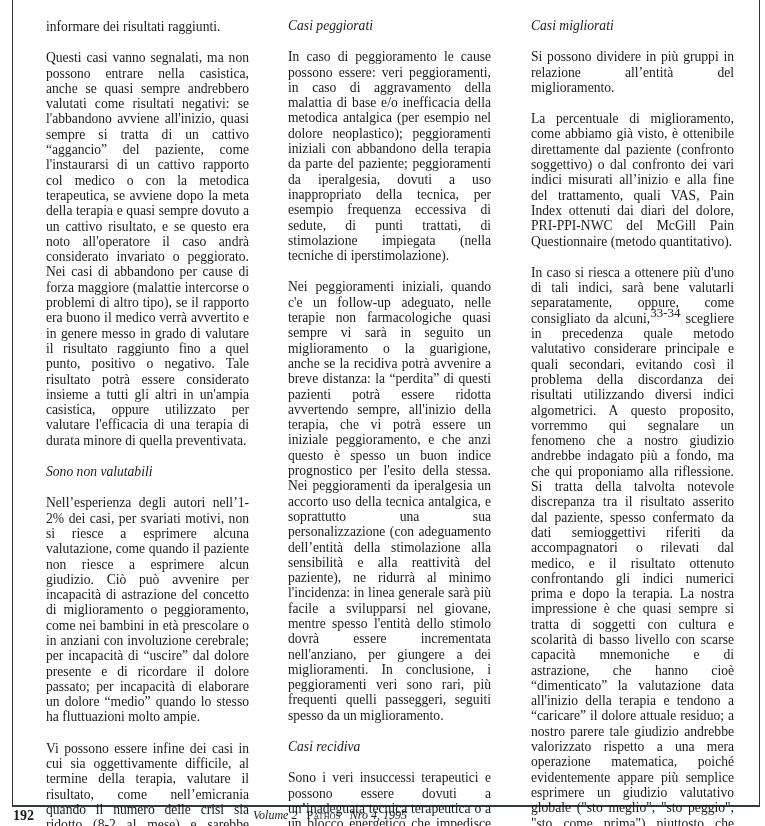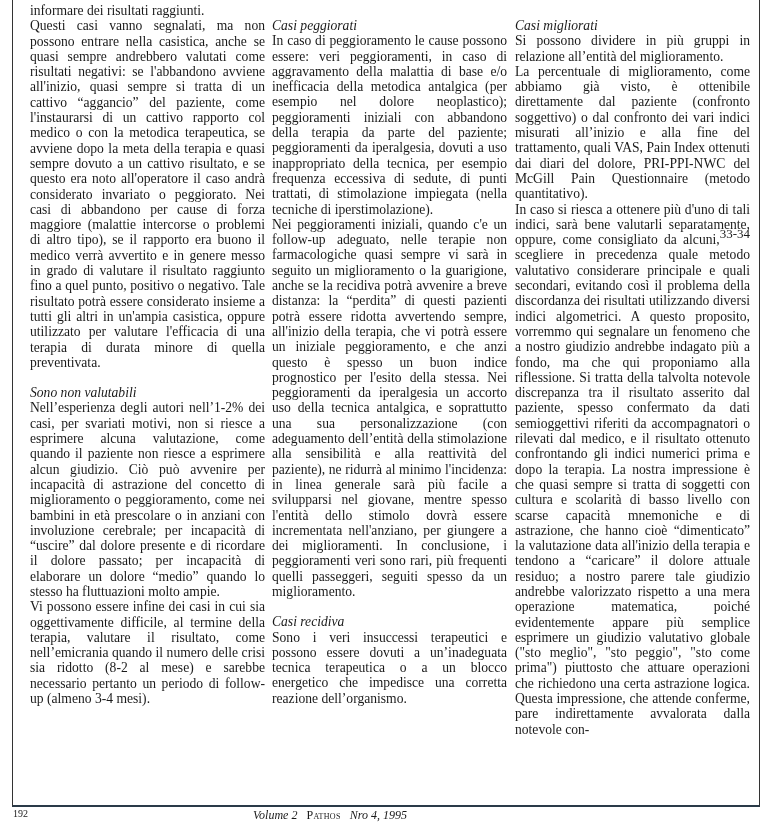--- a/index.html
+++ b/index.html
@@ -5,26 +5,26 @@
   html, body { margin: 0; padding: 0; background: #ffffff; }
   body { width: 765px; height: 826px; position: relative; overflow: hidden;
          font-family: "Liberation Serif", "DejaVu Serif", serif; color: #1a1a1a; }
   .frame { position: absolute; left: 12px; top: 0; width: 746px; height: 805px;
            border-left: 1px solid #333; border-right: 1px solid #333; border-bottom: 2px solid #2a3a48; }
   .col { position: absolute; top: 3px; width: 235px; font-size: 13.6px; line-height: 15.3px;
          text-align: justify; }
   .col1 { left: 30px; }
   .col2 { left: 272px; }
   .col3 { left: 515px; }
-  .col p { margin: 0; text-indent: 0; }
+  .col p { margin: 16px; text-indent: 0; }
   .col .heading { font-style: italic; margin-top: 15px; }
   .col .heading.first { margin-top: 15px; }
   sup { font-size: 13px; line-height: 0; }
   .footer { position: absolute; top: 808px; left: 0; width: 765px; height: 18px; }
-  .page-number { position: absolute; left: 13px; top: 0; font-weight: normal; font-size: 10px; }
+  .page-number { position: absolute; left: 13px; top: 0; font-weight: bold; font-size: 14px; }
   .journal { position: absolute; left: 0; width: 660px; top: 0; text-align: center;
              font-size: 12px; font-style: italic; }
   .journal .name { font-style: normal; font-variant: small-caps; letter-spacing: 0.3px; margin: 0 6px; }
 </style>
 </head>
 <body>
 
 <div class="frame"></div>
 
 <div class="col col1">

